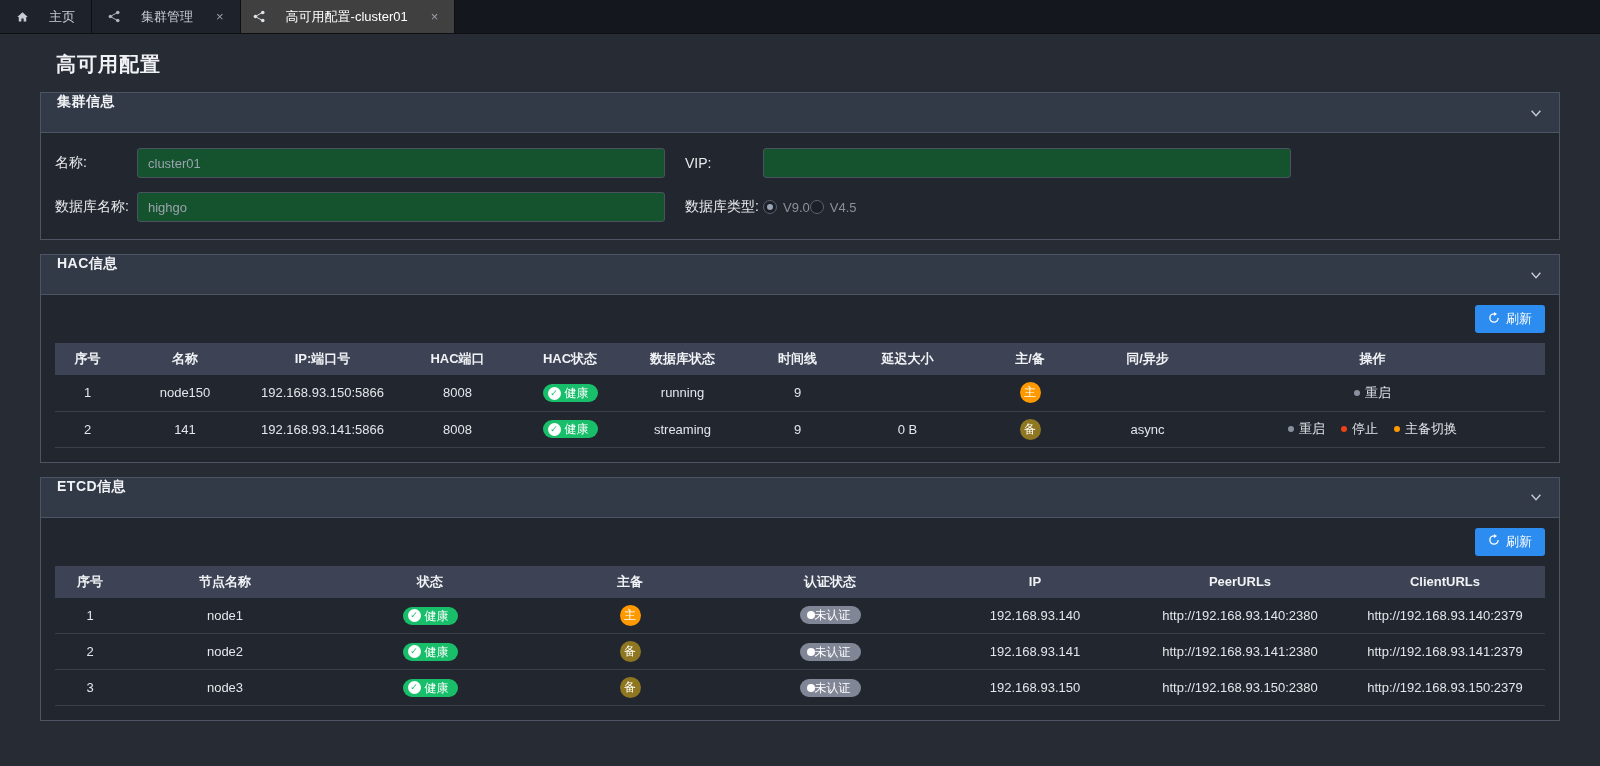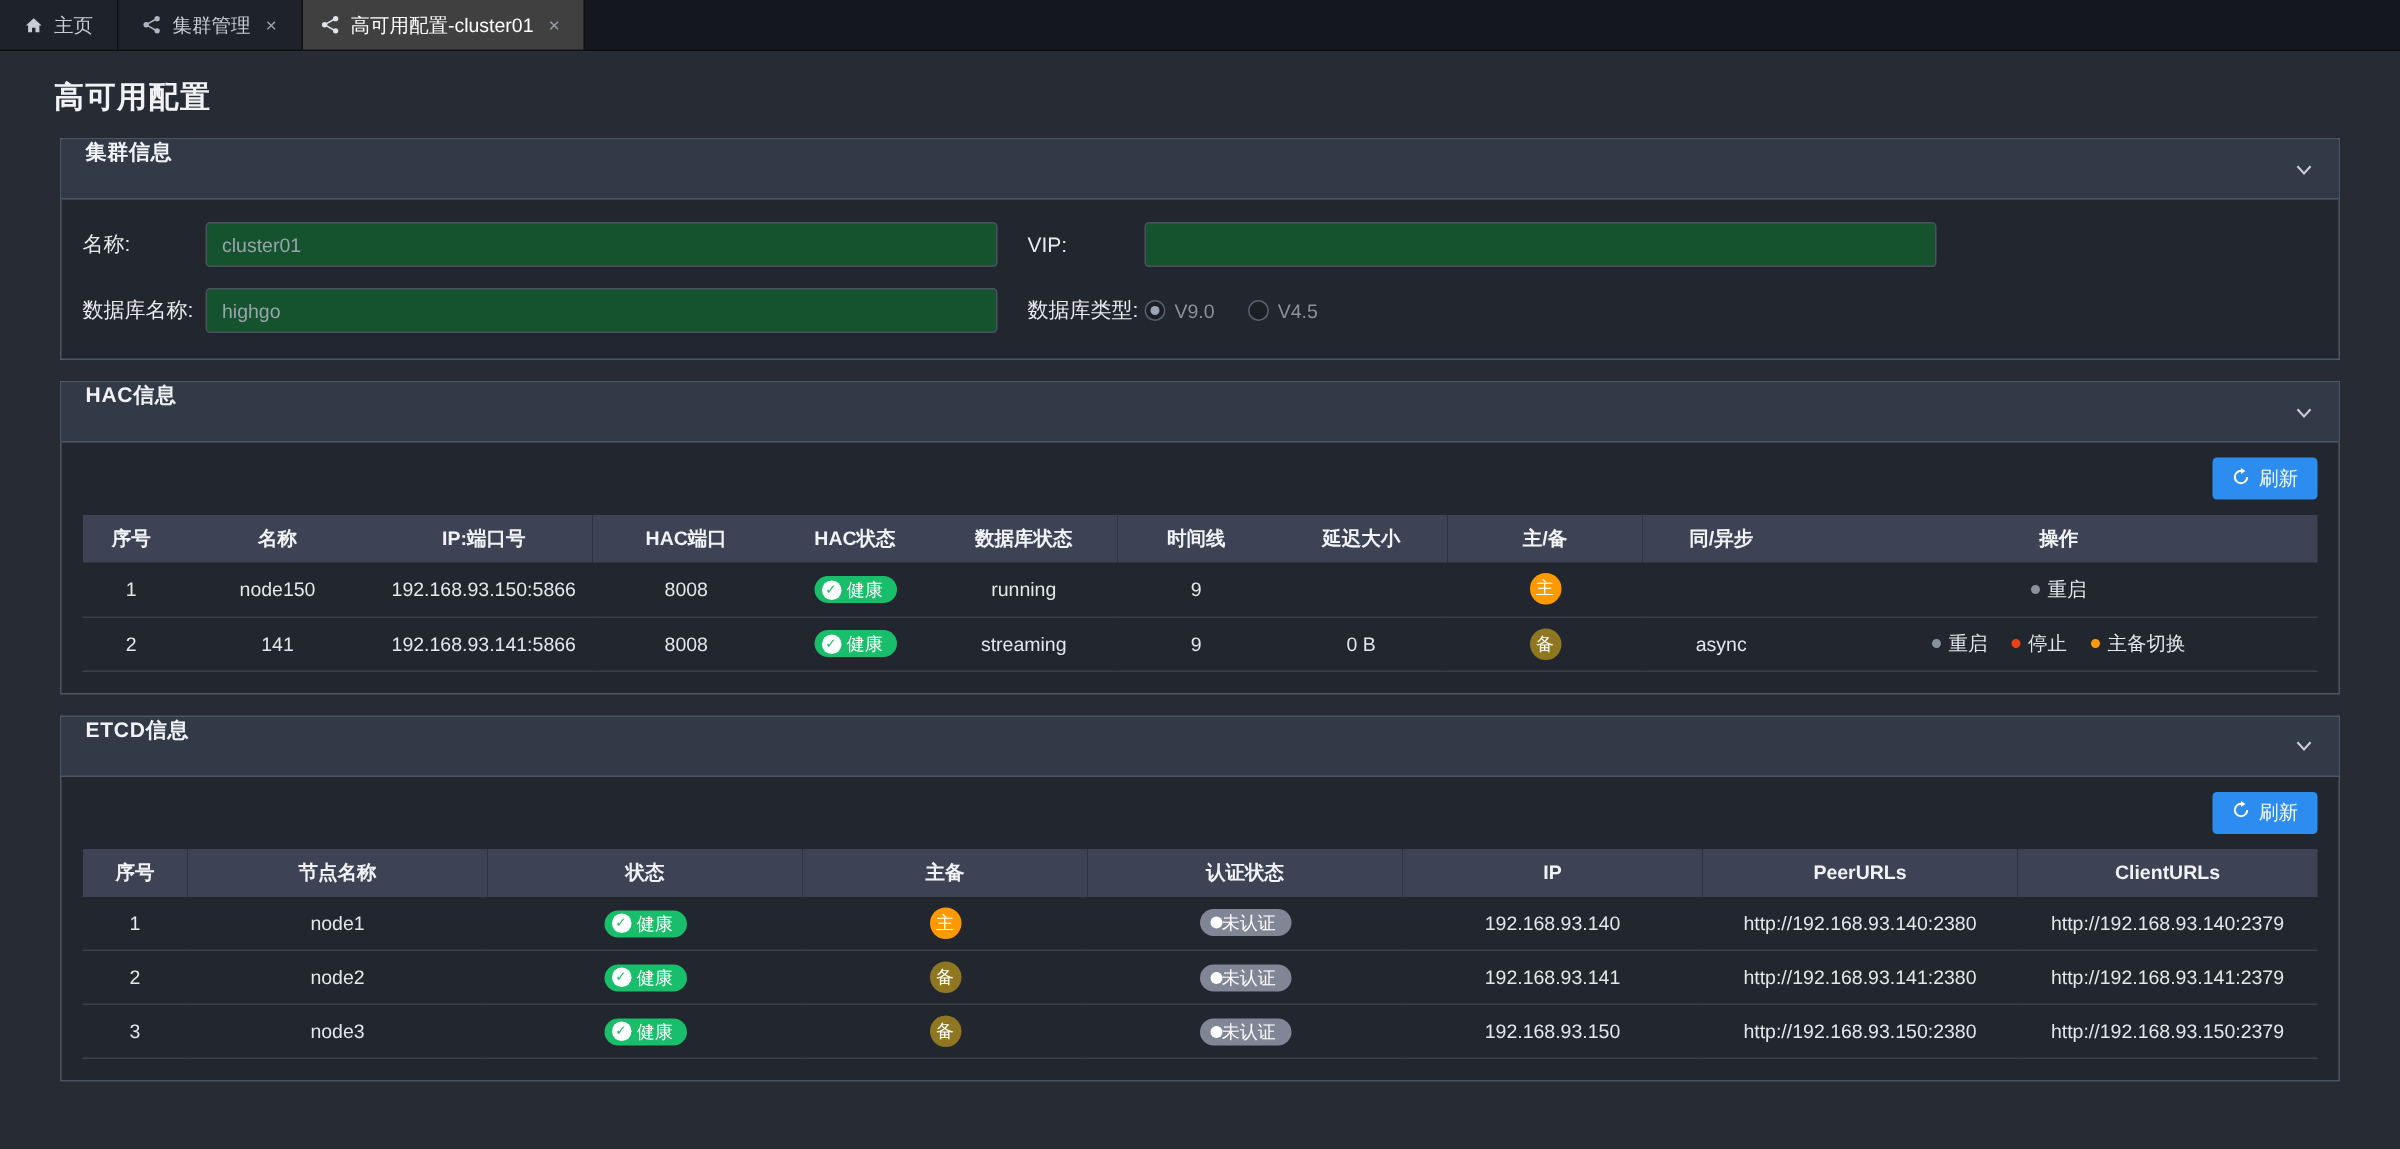--- a/index.html
+++ b/index.html
@@ -15,41 +15,41 @@
   .tabbar {
     height: 34px;
     background: #14171d;
     display: flex;
     align-items: stretch;
     border-bottom: 1px solid #0d0f13;
   }
   .tab {
     display: flex;
     align-items: center;
-    gap: 7px;
+    gap: 20px;
     padding: 0 16px;
     background: #1e222a;
     border-right: 1px solid #0d0f13;
     color: #c8ccd4;
     font-size: 13px;
     cursor: pointer;
     white-space: nowrap;
   }
   .tab.active { background: #404040; color: #ffffff; padding-left: 12px; }
   .tab .close {
     color: #9aa0ab;
     font-size: 13px;
     margin-left: 3px;
     line-height: 1;
   }
   .tab svg { display: block; }
 
   
   .page-title {
-    margin: 17px 0 14px 36px;
+    margin: 17px 0 14px 56px;
     font-size: 20px;
     font-weight: bold;
     color: #f0f2f5;
     letter-spacing: 1px;
   }
 
   
   .panel {
     margin: 0 40px 14px 40px;
     border: 1px solid #4d5564;
@@ -79,21 +79,21 @@
     background: #14532d;
     border: 1px solid #4a5160;
     border-radius: 3px;
     color: #9aa3ae;
     font-size: 13px;
     padding: 0 10px;
     font-family: "Liberation Sans", sans-serif;
     outline: none;
     flex: none;
   }
-  .radio-group { display: flex; align-items: flex-start; gap: 22px; }
+  .radio-group { display: flex; align-items: flex-start; }
   .radio { display: flex; align-items: center; gap: 6px; cursor: pointer; color: #8b919c; font-size: 13px; }
   .radio-circle {
     width: 14px; height: 14px; border-radius: 50%;
     border: 1px solid #5a6170; background: #1c1f26;
     display: flex; align-items: center; justify-content: center;
     flex: none;
   }
   .radio.checked .radio-circle::after {
     content: ""; width: 6px; height: 6px; border-radius: 50%;
     background: #9aa6b5;

